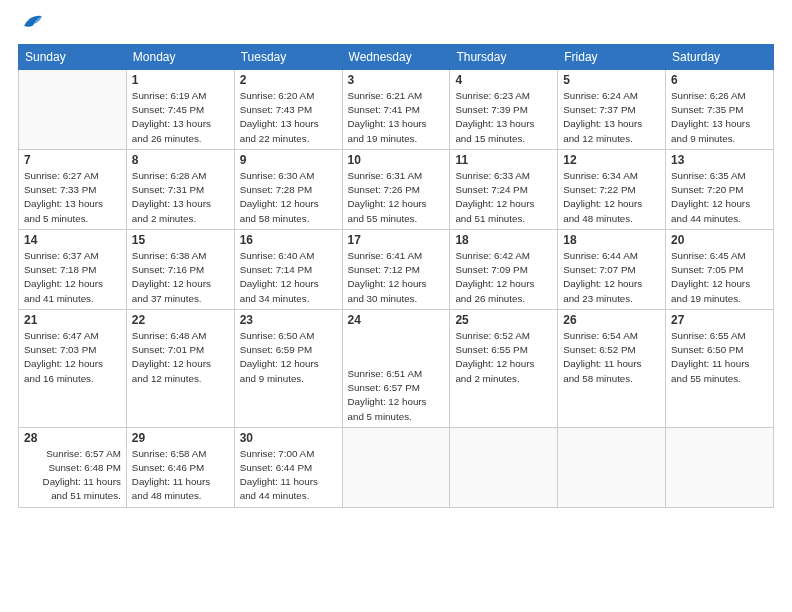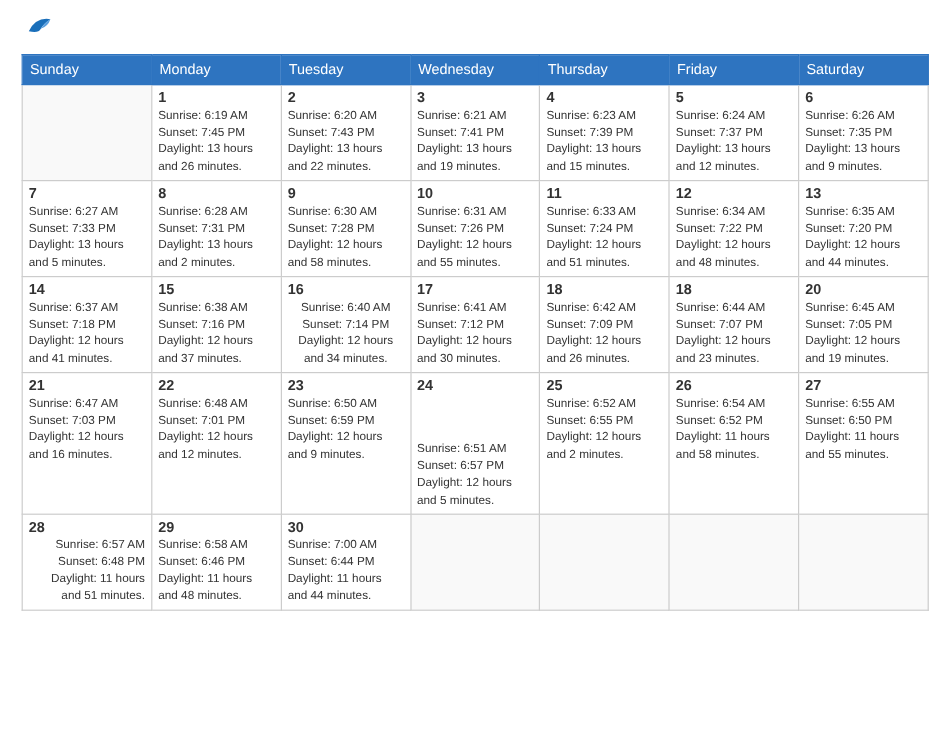--- a/index.html
+++ b/index.html
@@ -235,21 +235,21 @@
           </td>
           <td>
             <span class="day-num">15</span>
             <div class="day-info" style="white-space: pre-line;">Sunrise: 6:38 AM
 Sunset: 7:16 PM
 Daylight: 12 hours
 and 37 minutes.</div>
           </td>
           <td>
             <span class="day-num">16</span>
-            <div class="day-info" style="white-space: pre-line; text-align: center;">Sunrise: 6:40 AM
+            <div class="day-info" style="white-space: pre-line;">Sunrise: 6:40 AM
 Sunset: 7:14 PM
 Daylight: 12 hours
 and 34 minutes.</div>
           </td>
           <td>
             <span class="day-num">17</span>
             <div class="day-info" style="white-space: pre-line;">Sunrise: 6:41 AM
 Sunset: 7:12 PM
 Daylight: 12 hours
 and 30 minutes.</div>

